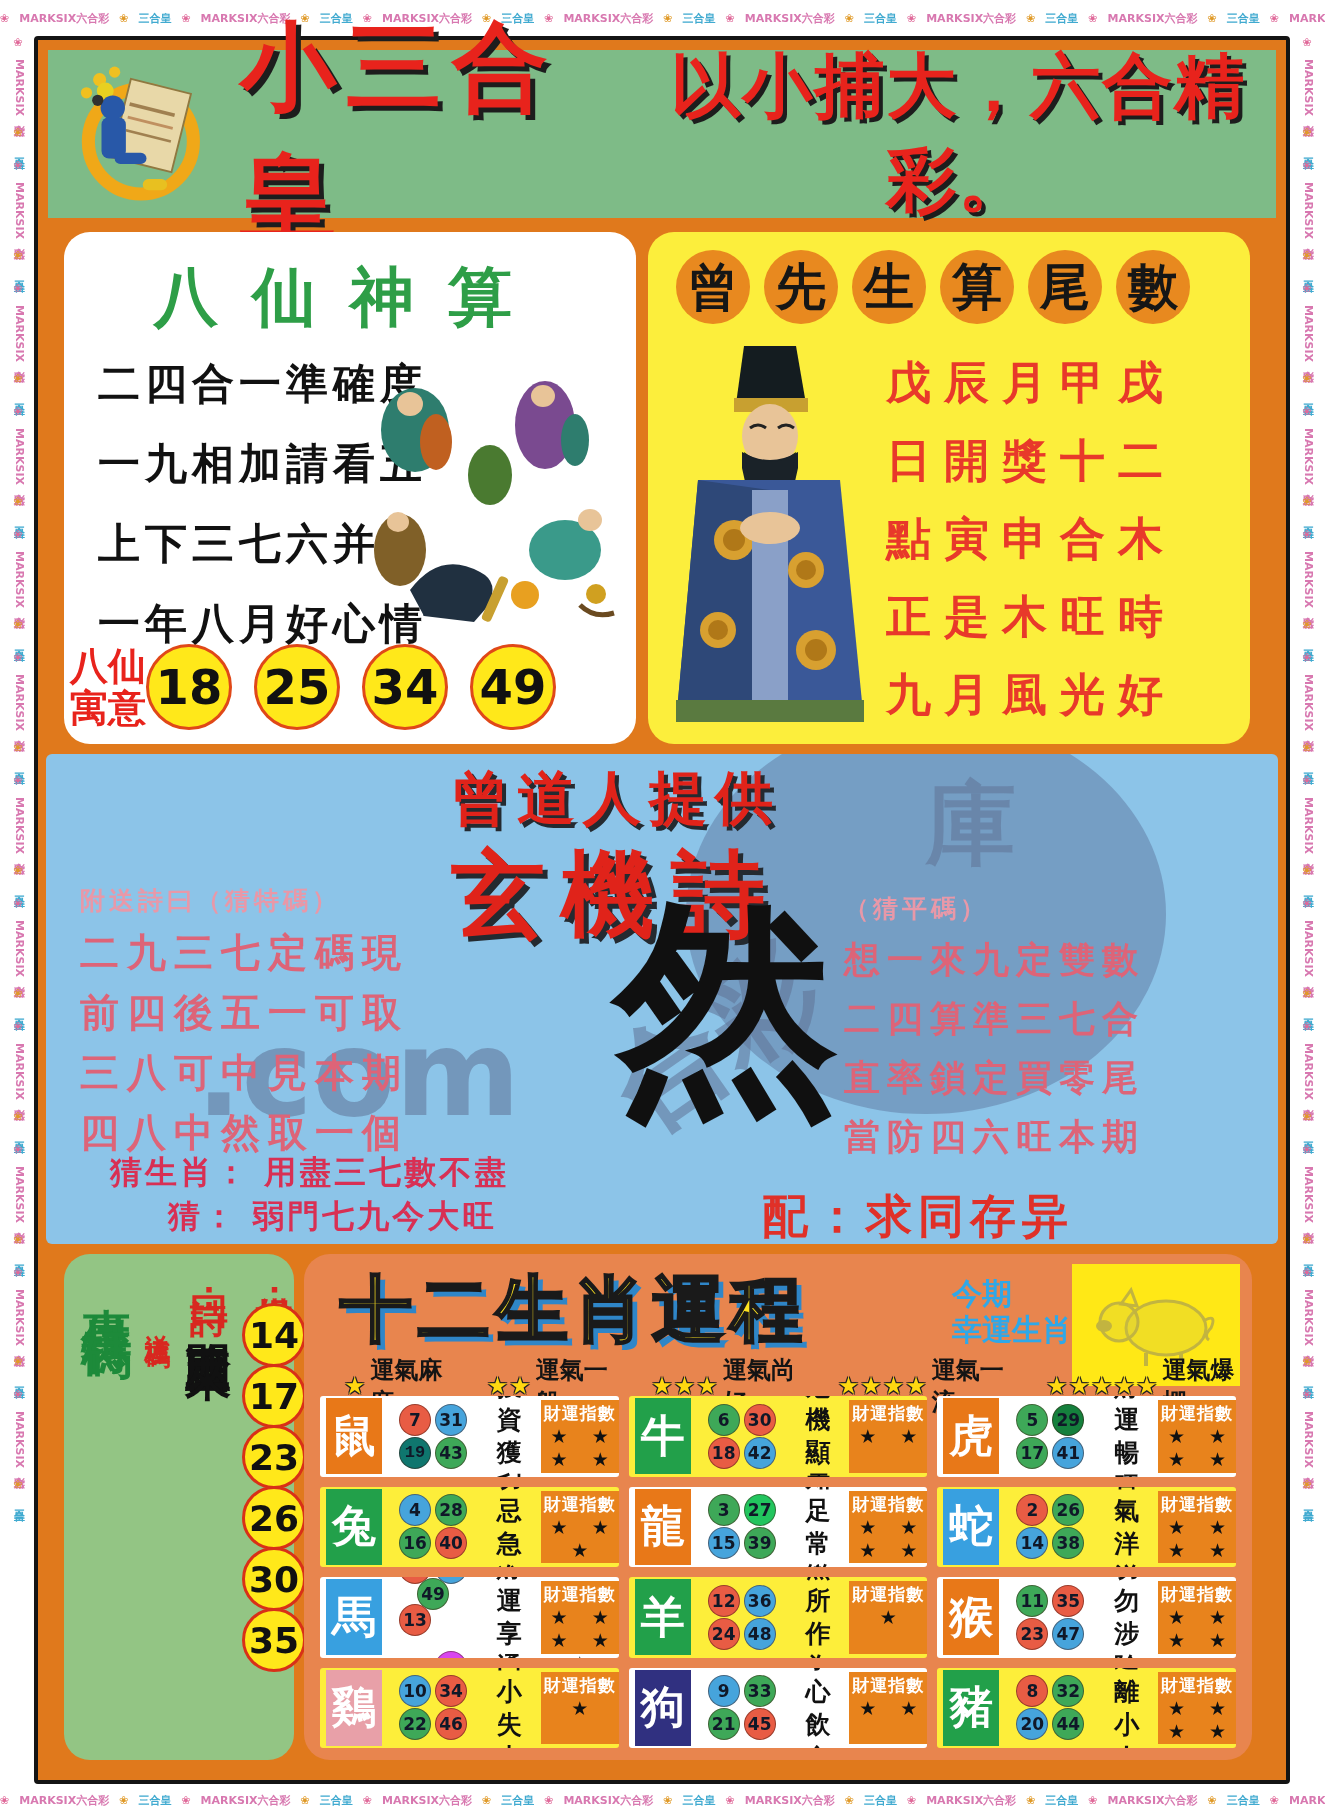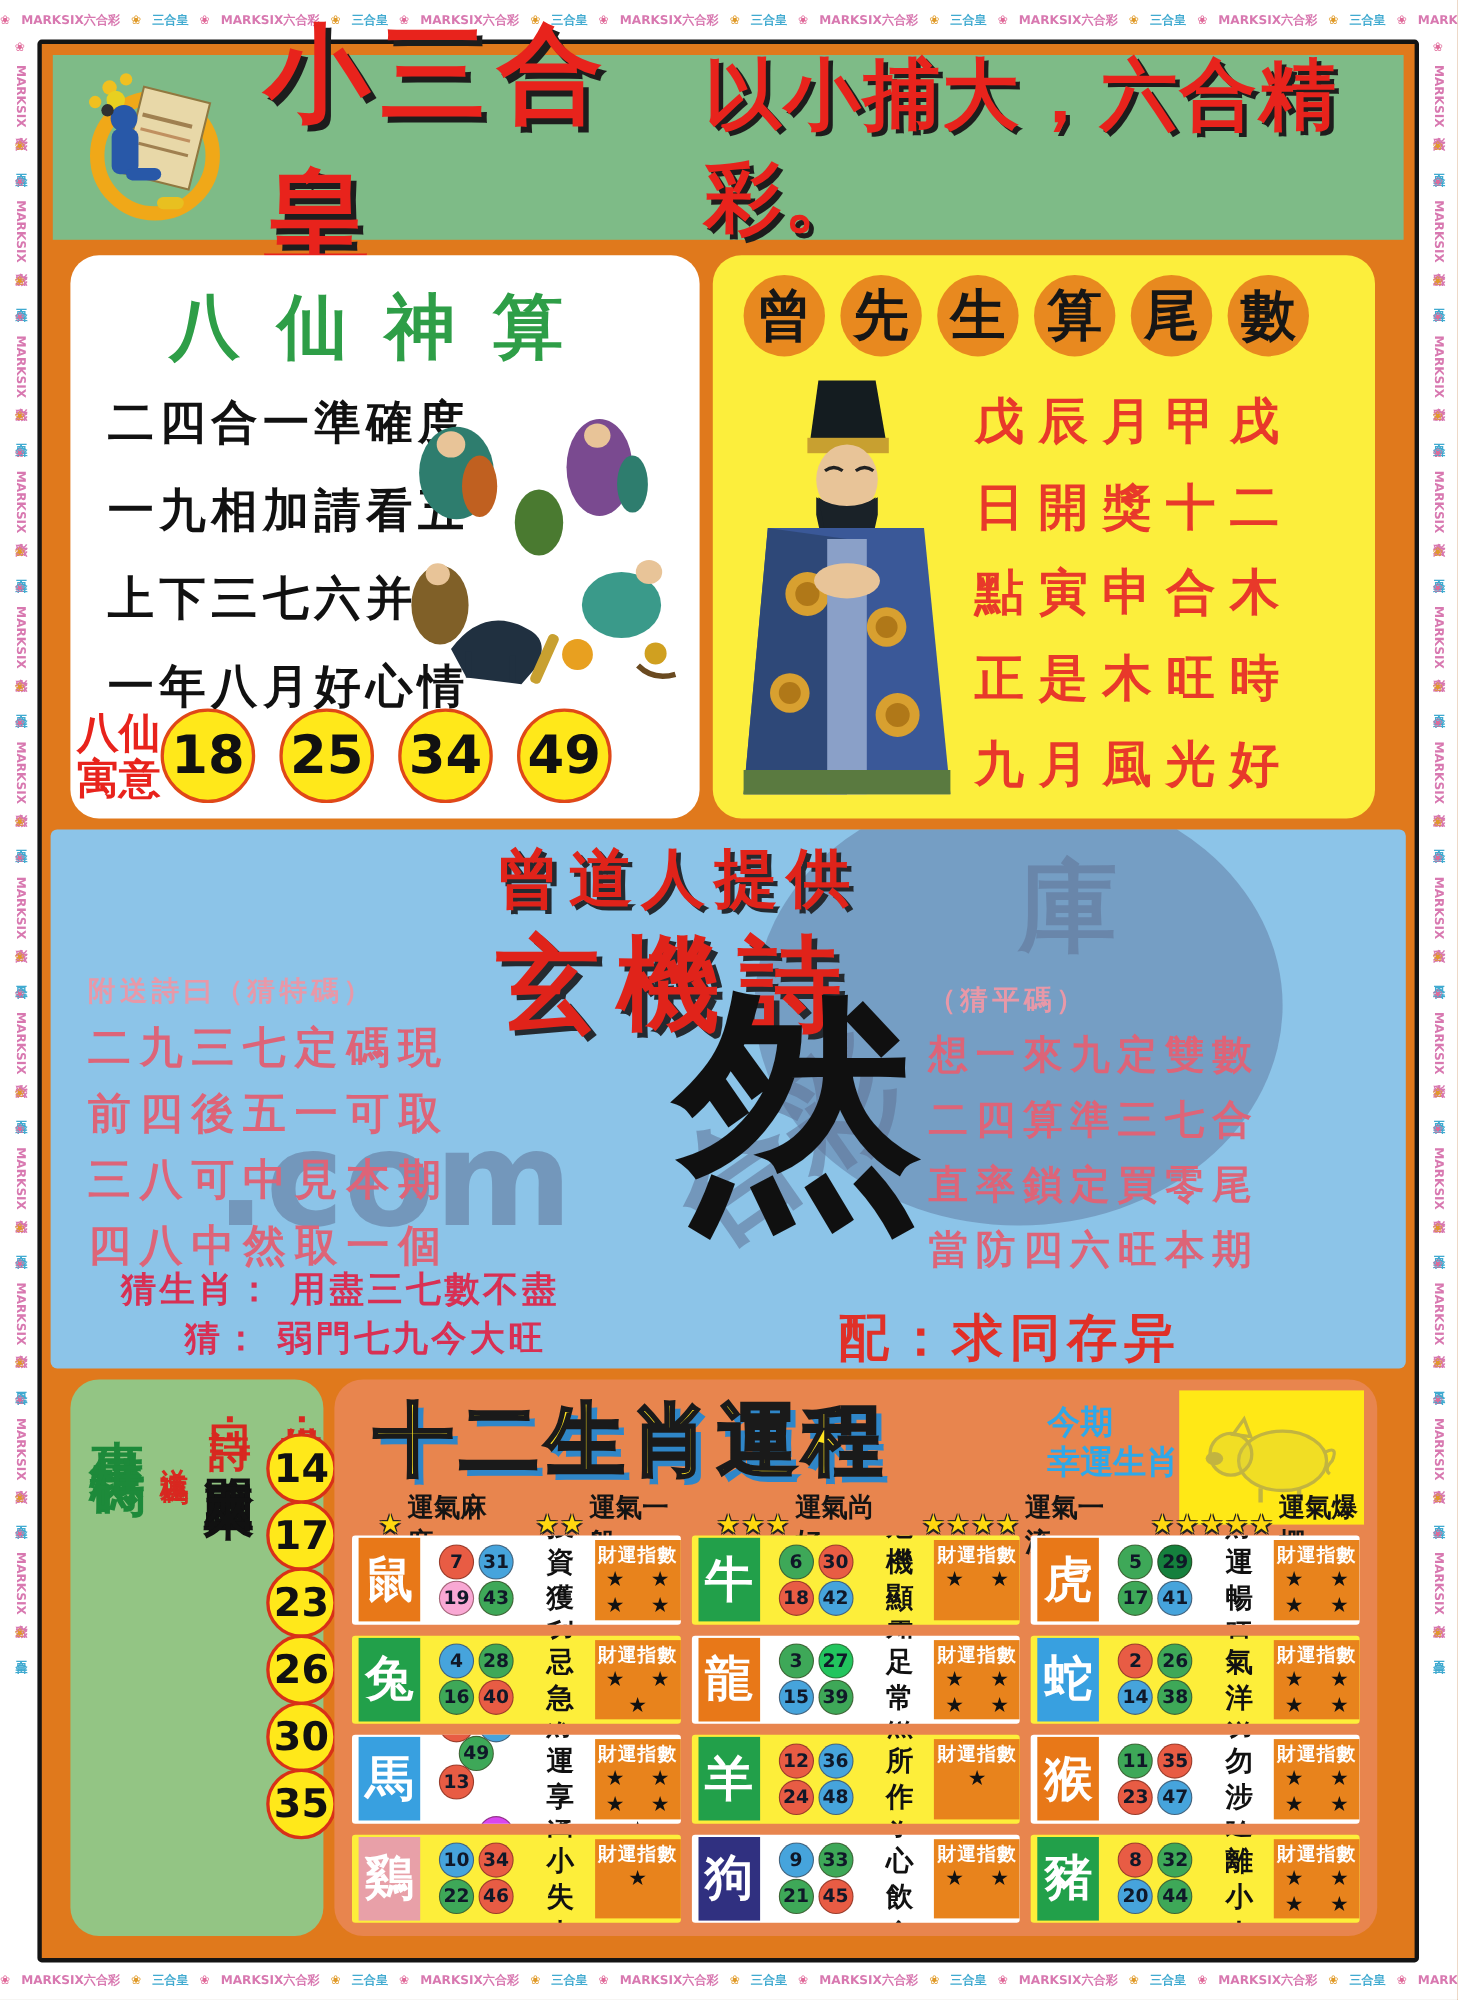--- a/index.html
+++ b/index.html
@@ -16,21 +16,21 @@
   
   #frame{position:absolute;left:34px;top:36px;width:1248px;height:1740px;background:#e0791c;
          border:4px solid #141414;border-radius:4px;}
   
   #header{position:absolute;left:10px;top:10px;width:1228px;height:168px;background:#7ebb87;
           display:flex;align-items:center;}
   #logo{margin-left:16px;flex:0 0 auto;}
   #header-title{font-size:96px;font-weight:900;color:#e8231c;letter-spacing:10px;
                 text-shadow:5px 5px 0 #1d1d1d;margin-left:26px;}
   #header-slogan{font-size:70px;font-weight:900;color:#e8231c;letter-spacing:2px;
-                 text-shadow:4px 4px 0 #1d1d1d;margin-left:26px;}
+                 text-shadow:4px 4px 0 #1d1d1d;margin-left:26px;text-align:center;}
   
   .card{position:absolute;border-radius:26px;}
   #baxian-card{left:26px;top:192px;width:572px;height:512px;background:#ffffff;}
   #zeng-card{left:610px;top:192px;width:602px;height:512px;background:#fcee3c;}
   #baxian-title{position:absolute;left:0;top:22px;width:100%;text-align:center;
      font-family:"DejaVu Serif",serif;font-weight:900;font-size:64px;color:#2e9e47;letter-spacing:34px;}
   #baxian-lines{position:absolute;left:34px;top:112px;font-family:"DejaVu Serif",serif;
      font-weight:900;font-size:42px;color:#111;line-height:80px;letter-spacing:5px;}
   #immortals{position:absolute;right:6px;top:148px;}
   #baxian-bottom{position:absolute;left:6px;top:412px;display:flex;align-items:center;gap:0;}
@@ -485,21 +485,21 @@
         </div>
       <div id="zd-grid">
           <div class="zcell" style="background: rgb(255, 255, 255);">
             <div class="zanimal" style="background: rgb(232, 120, 24);">鼠</div>
             <div class="zballs">
               <div class="zballrow">
                 <div class="zball" style="background: rgb(232, 92, 68);">7</div>
                 <div class="zball" style="background: rgb(70, 164, 220);">31</div>
               </div>
               <div class="zballrow">
-                <div class="zball" style="background: #f9a8d4;">19</div>
+                <div class="zball" style="background: #0f766e; font-family: Liberation Mono, monospace;">19</div>
                 <div class="zball" style="background: rgb(62, 168, 88);">43</div>
               </div>
             </div>
             <div class="zphrase">投資獲利</div>
             <div class="zstarcol">
               <div class="zlabel">財運指數</div>
               <div class="zstarrow">★ ★</div>
               <div class="zstarrow">★ ★</div>
             </div>
           </div>

